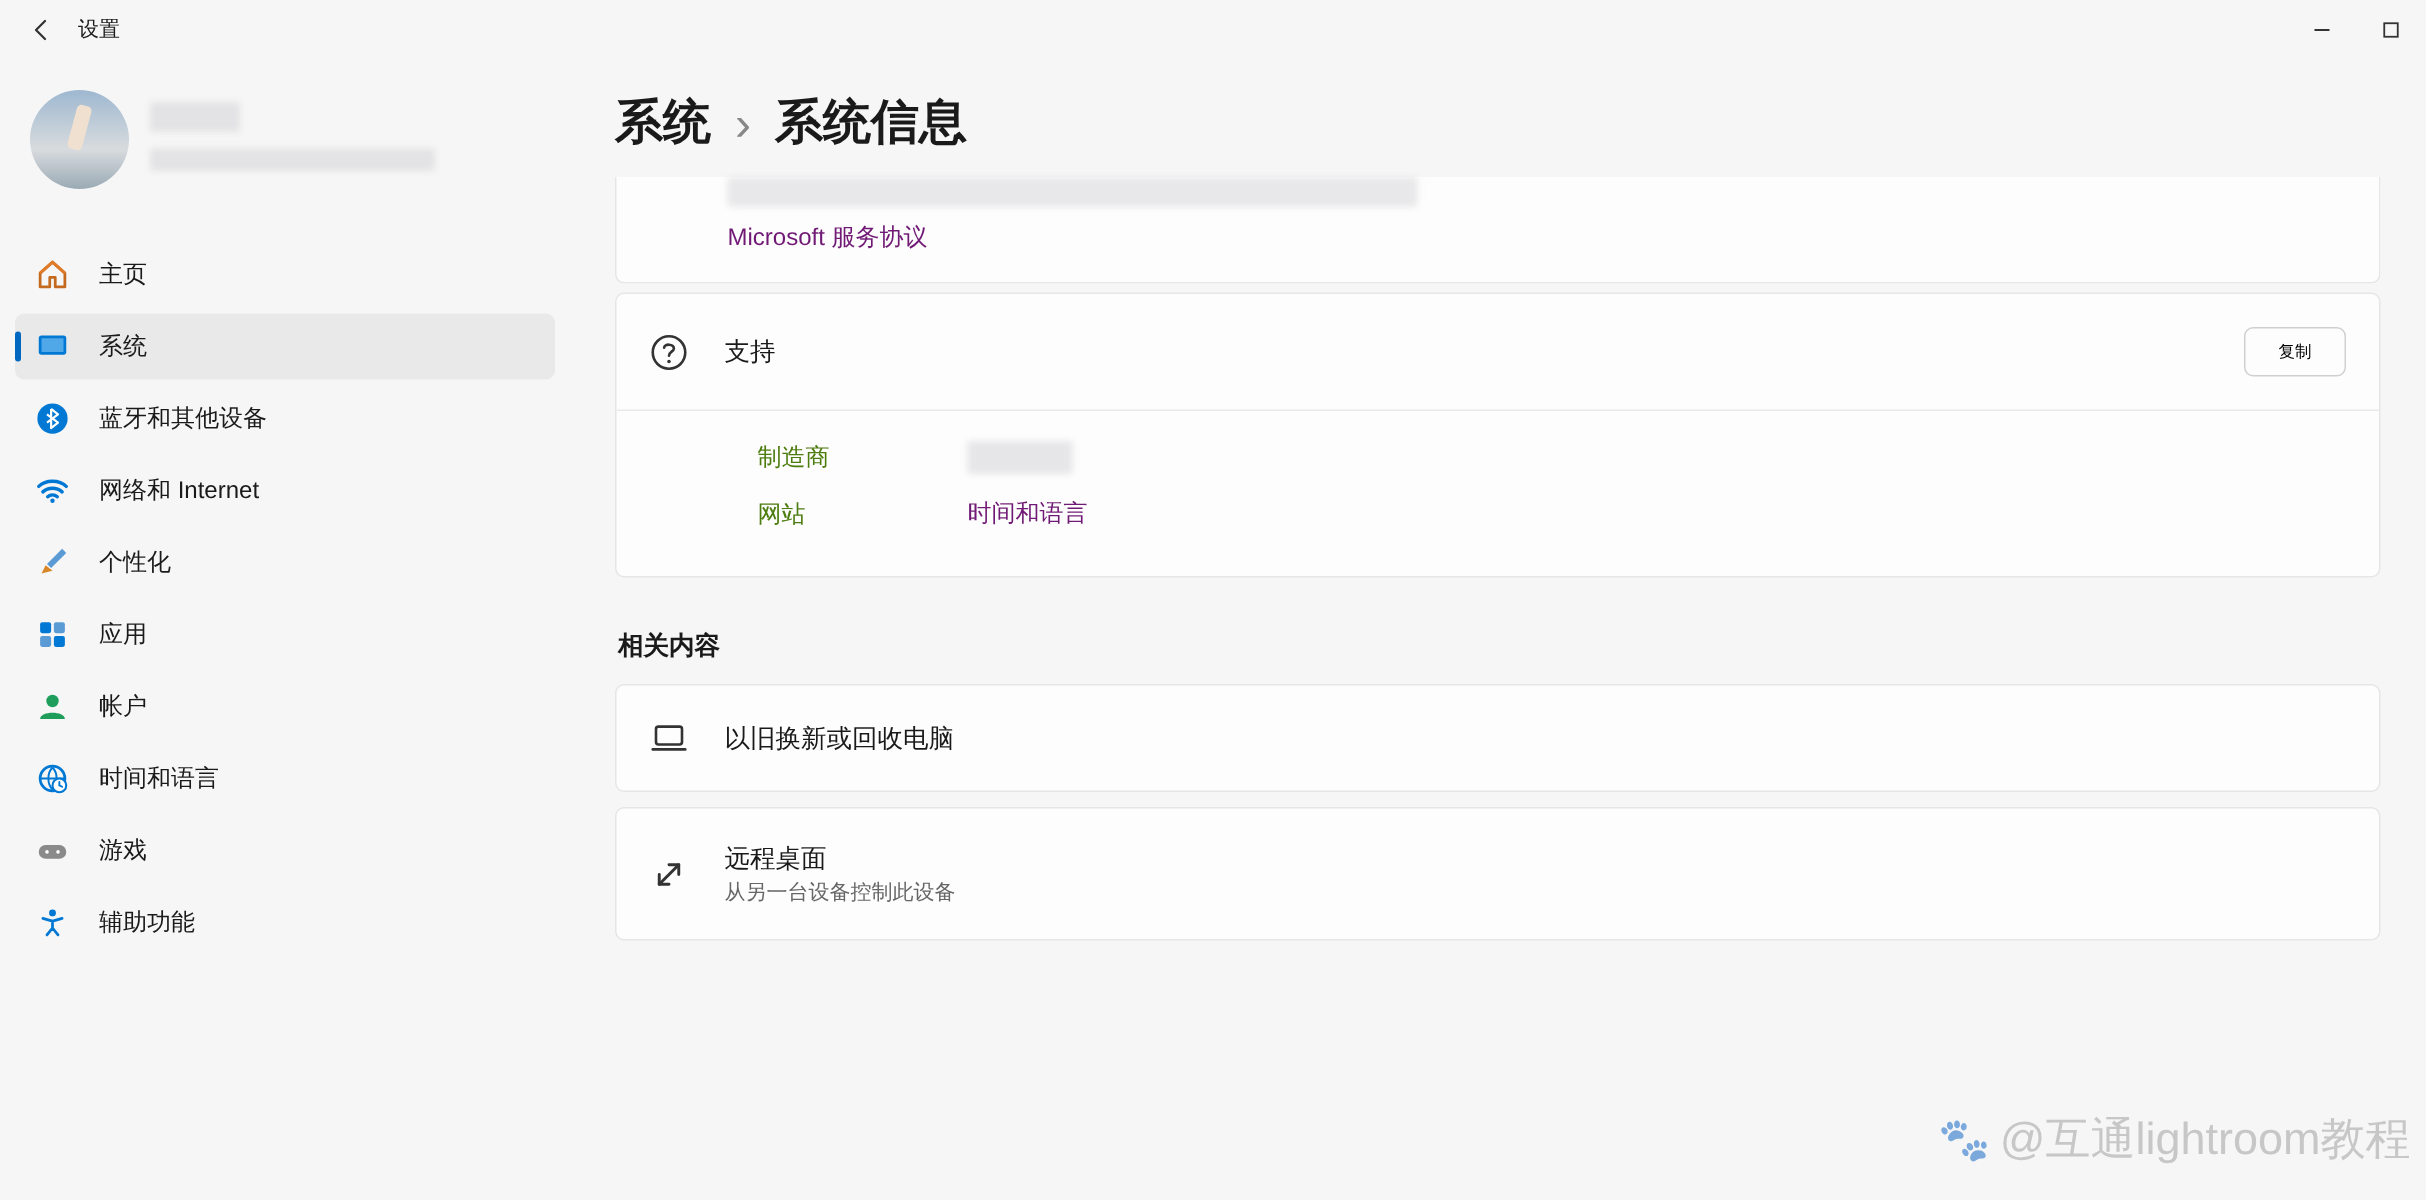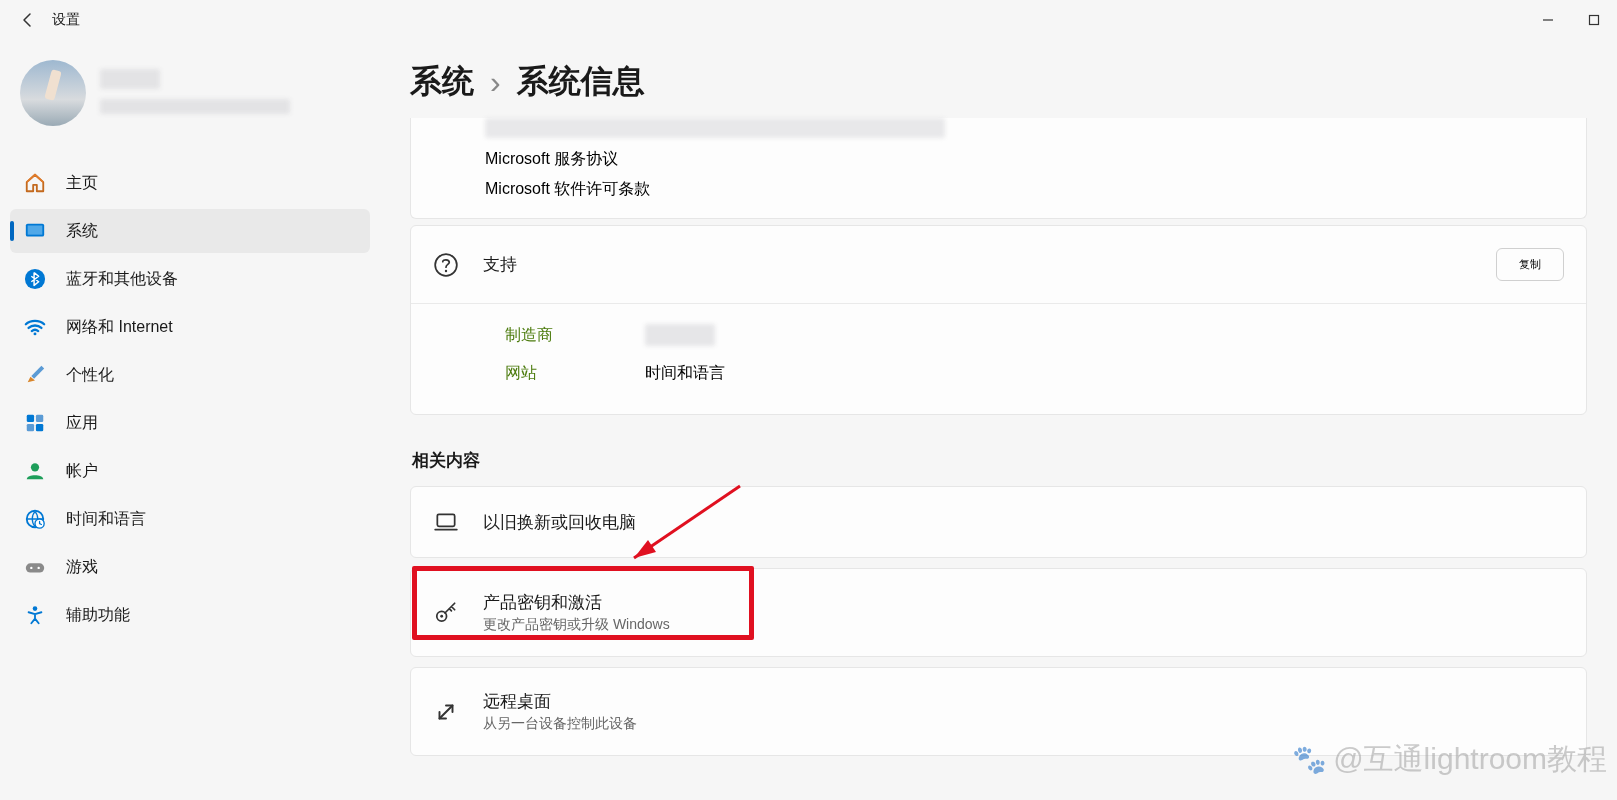--- a/index.html
+++ b/index.html
@@ -33,21 +33,21 @@
 .nav-item .icon { width: 22px; height: 22px; display: flex; align-items: center; justify-content: center; }
 
 .content { flex: 1; padding: 20px 30px 0 30px; overflow-y: auto; }
 .breadcrumb { display: flex; align-items: center; gap: 16px; font-size: 32px; font-weight: 600; margin-bottom: 18px; }
 .breadcrumb .crumb { cursor: pointer; }
 .breadcrumb .sep { color: #888; font-weight: 400; }
 
 .card { background: #fdfdfd; border: 1px solid #e6e6e6; border-radius: 6px; margin-bottom: 6px; }
 .card-section { padding: 14px 22px; }
 .card-truncated { border-top: none; border-radius: 0 0 6px 6px; }
-.link { color: #000000; font-size: 16px; line-height: 30px; cursor: pointer; }
+.link { color: #701a75; font-size: 16px; line-height: 30px; cursor: pointer; }
 .fp-blur { display:inline-block; width: 460px; height: 20px; background:#e8e8ea; border-radius:3px; filter: blur(2px); vertical-align:middle; margin-left: 60px; }
 
 .support-header { display: flex; align-items: center; padding: 22px 22px; gap: 24px; border-bottom: 1px solid #eaeaea; }
 .support-header .title { font-size: 17px; flex:1; }
 .copy-btn { background:#fdfdfd; border:1px solid #d0d0d0; border-radius:6px; padding: 8px 22px; font-size:11px; cursor:pointer; }
 .support-row { display:flex; padding: 6px 0 6px 72px; font-size:16px; align-items:center; }
 .support-row .label { width: 140px; color:#4d7c0f; }
 .support-row .val-blur { display:inline-block; width:70px; height:22px; background:#e6e6e8; filter:blur(2px); border-radius:2px; }
 .support-body { padding: 14px 22px 20px 22px; }
 
@@ -208,21 +208,20 @@
       <span class="sep">›</span>
       <span class="crumb">系统信息</span>
     </div>
 
     <div class="card card-truncated">
       <div class="card-section" style="padding-top:0; padding-left:74px;">
         <div style="margin-top:-4px; margin-bottom:6px;">
           <span class="fp-blur" style="margin-left:0;"></span>
         </div>
         <div class="link">Microsoft 服务协议</div>
-        <div class="link">Microsoft 软件许可条款</div>
       </div>
     </div>
 
     <div class="card" style="margin-top:6px;">
       <div class="support-header">
         <span class="icon">
           <svg width="26" height="26" viewBox="0 0 24 24">
               <circle cx="12" cy="12" r="10" stroke="#333" stroke-width="1.6" fill="none"></circle>
               <path d="M9 9 C9 6.5 15 6.5 15 9.5 C15 11.5 12 11.5 12 14" stroke="#333" stroke-width="1.6" fill="none" stroke-linecap="round"></path>
               <circle cx="12" cy="17.5" r="1.1" fill="#333"></circle>
@@ -250,40 +249,20 @@
         <svg width="26" height="26" viewBox="0 0 24 24">
             <rect x="4" y="5" width="16" height="11" rx="1.5" stroke="#333" stroke-width="1.6" fill="none"></rect>
             <line x1="2" y1="19" x2="22" y2="19" stroke="#333" stroke-width="1.6" stroke-linecap="round"></line>
           </svg>
       </span>
       <div class="text">
         <span class="main">以旧换新或回收电脑</span>
       </div>
     </div>
 
-    <div style="position:relative;">
-      <div class="rel-card">
-        <span class="icon">
-          <svg width="26" height="26" viewBox="0 0 24 24">
-              <circle cx="8" cy="15" r="4.5" stroke="#333" stroke-width="1.6" fill="none"></circle>
-              <circle cx="8" cy="15" r="1.3" fill="#333"></circle>
-              <path d="M11 12 L20 3 M17 6 L20 9 M15 8 L17 10" stroke="#333" stroke-width="1.6" fill="none" stroke-linecap="round"></path>
-            </svg>
-        </span>
-        <div class="text">
-          <span class="main">产品密钥和激活</span>
-          <span class="sub">更改产品密钥或升级 Windows</span>
-        </div>
-      </div>
-      <div class="highlight-box" style="left:2px; top:-2px; width:342px; height:74px;"></div>
-      <svg class="arrow" style="left:210px; top:-88px;" width="130" height="90" viewBox="0 0 130 90">
-        <line x1="120" y1="6" x2="14" y2="78" stroke="#e01020" stroke-width="3"></line>
-        <polygon points="14,78 28,60 36,72" fill="#e01020"></polygon>
-      </svg>
-    </div>
 
     <div class="rel-card">
       <span class="icon">
         <svg width="26" height="26" viewBox="0 0 24 24">
             <path d="M6 18 L18 6" stroke="#333" stroke-width="1.8" stroke-linecap="round"></path>
             <path d="M6 18 L6 12 M6 18 L12 18" stroke="#333" stroke-width="1.8" stroke-linecap="round"></path>
             <path d="M18 6 L12 6 M18 6 L18 12" stroke="#333" stroke-width="1.8" stroke-linecap="round"></path>
           </svg>
       </span>
       <div class="text">

